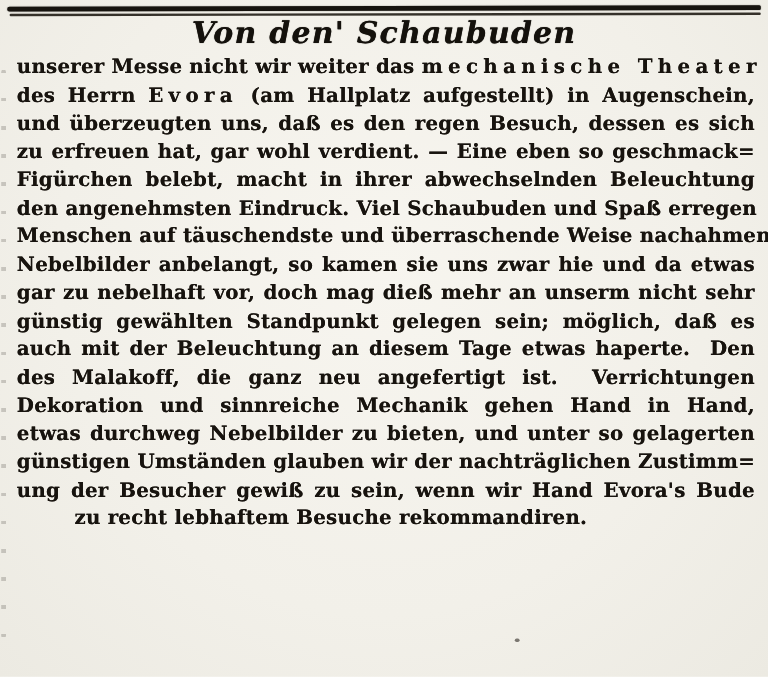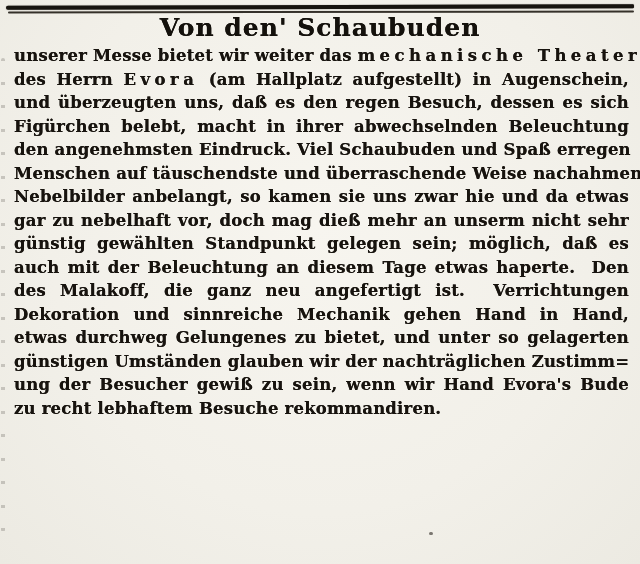--- a/index.html
+++ b/index.html
@@ -45,20 +45,21 @@
     position: absolute;
     top: 13px;
     left: 0;
     width: 100%;
     text-align: center;
     font-size: 25px;
     font-weight: 700;
     letter-spacing: 1px;
     color: #14110c;
     text-shadow: 0 0 .6px #14110c;
+    font-style: italic;
   }
 
   .article {
     position: absolute;
     top: 44px;
     left: 14px;
     right: 11px;
   }
   .line {
     height: 23.5px;
@@ -68,20 +69,21 @@
     letter-spacing: .2px;
     white-space: pre;
     text-align: justify;
     text-align-last: justify;
     overflow: visible;
     color: #17130e;
     text-shadow: 0 0 .5px rgba(23,19,14,.85);
   }
   .line.last {
     text-align-last: left;
+    margin-left: 48px;
   }
   .seg.spaced {
     letter-spacing: .27em;
   }
 
   
   .edge-marks {
     position: absolute;
     left: 1px;
     top: 58px;
@@ -106,32 +108,33 @@
 </style>
 </head>
 <body>
 
 <div class="rule-thick"></div>
 <div class="rule-thin"></div>
 
 <div class="masthead">Von den' Schaubuden</div>
 
 <div class="article">
-    <div class="line"><span class="seg">unserer Messe bietet wir weiter das </span><span class="seg spaced">mechanische Theater</span></div>
+    <div class="line"><span class="seg">unserer Messe nicht wir weiter das </span><span class="seg spaced">mechanische Theater</span></div>
     <div class="line"><span class="seg">des Herrn </span><span class="seg spaced">Evora</span><span class="seg"> (am Hallplatz aufgestellt) in Augenschein,</span></div>
     <div class="line"><span class="seg">und überzeugten uns, daß es den regen Besuch, dessen es sich</span></div>
+    <div class="line"><span class="seg">zu erfreuen hat, gar wohl verdient. — Eine eben so geschmack=</span></div>
     <div class="line"><span class="seg">Figürchen belebt, macht in ihrer abwechselnden Beleuchtung</span></div>
     <div class="line"><span class="seg">den angenehmsten Eindruck. Viel Schaubuden und Spaß erregen</span></div>
     <div class="line"><span class="seg">Menschen auf täuschendste und überraschende Weise nachahmen;</span></div>
     <div class="line"><span class="seg">Nebelbilder anbelangt, so kamen sie uns zwar hie und da etwas</span></div>
     <div class="line"><span class="seg">gar zu nebelhaft vor, doch mag dieß mehr an unserm nicht sehr</span></div>
     <div class="line"><span class="seg">günstig gewählten Standpunkt gelegen sein; möglich, daß es</span></div>
     <div class="line"><span class="seg">auch mit der Beleuchtung an diesem Tage etwas haperte.  Den</span></div>
     <div class="line"><span class="seg">des Malakoff, die ganz neu angefertigt ist.  Verrichtungen</span></div>
     <div class="line"><span class="seg">Dekoration und sinnreiche Mechanik gehen Hand in Hand,</span></div>
-    <div class="line"><span class="seg">etwas durchweg Gelungenes zu bietet, und unter so gelagerten</span></div>
+    <div class="line"><span class="seg">etwas durchweg Nebelbilder zu bieten, und unter so gelagerten</span></div>
     <div class="line"><span class="seg">günstigen Umständen glauben wir der nachträglichen Zustimm=</span></div>
     <div class="line"><span class="seg">ung der Besucher gewiß zu sein, wenn wir Hand Evora's Bude</span></div>
     <div class="line last"><span class="seg">zu recht lebhaftem Besuche rekommandiren.</span></div>
   </div>
 
 <div class="edge-marks"></div>
 <div class="speck"></div>
 
 </body></html>

